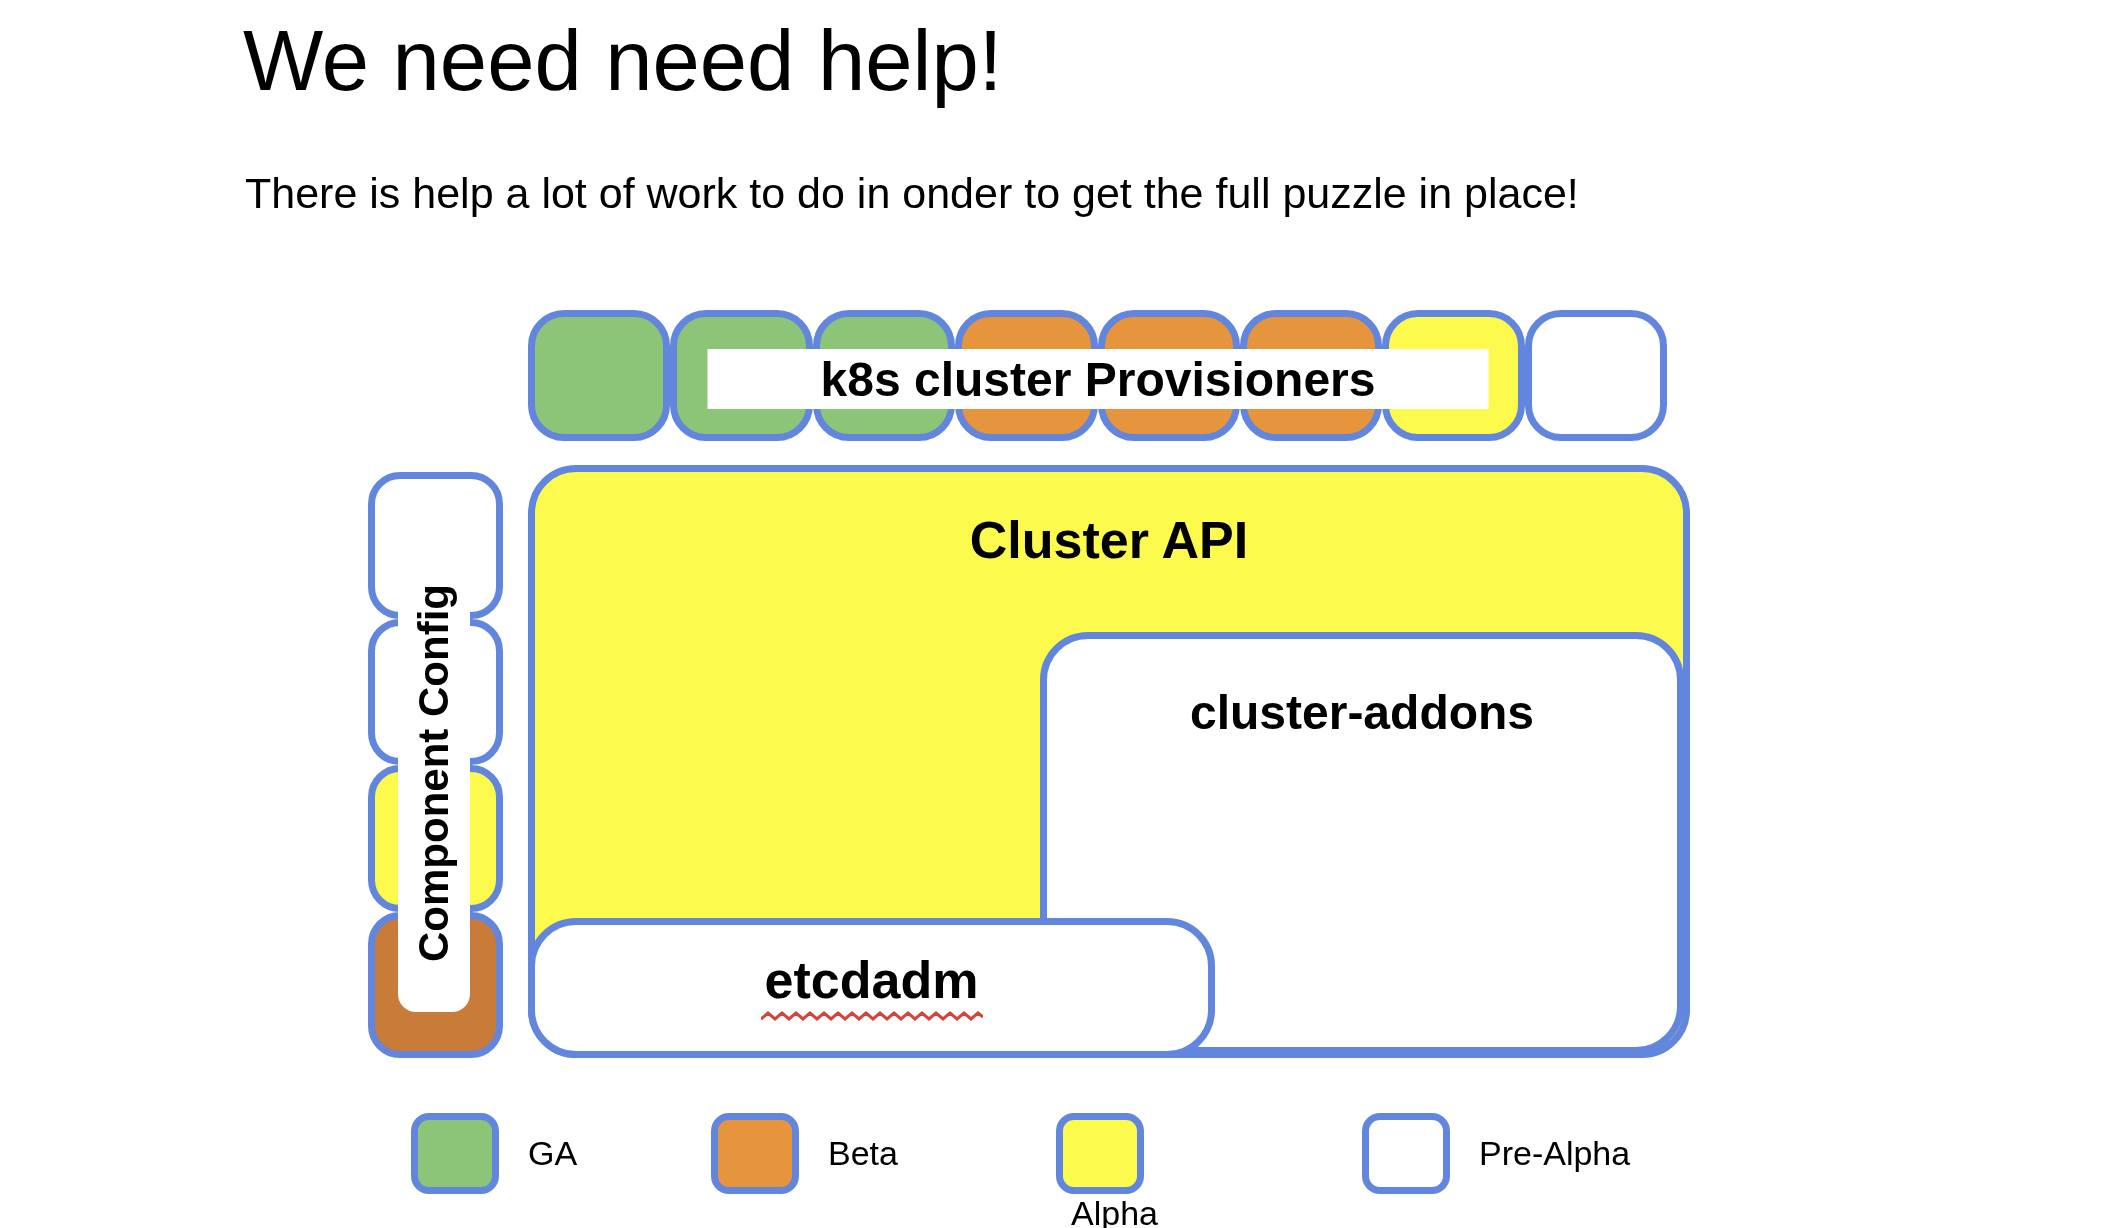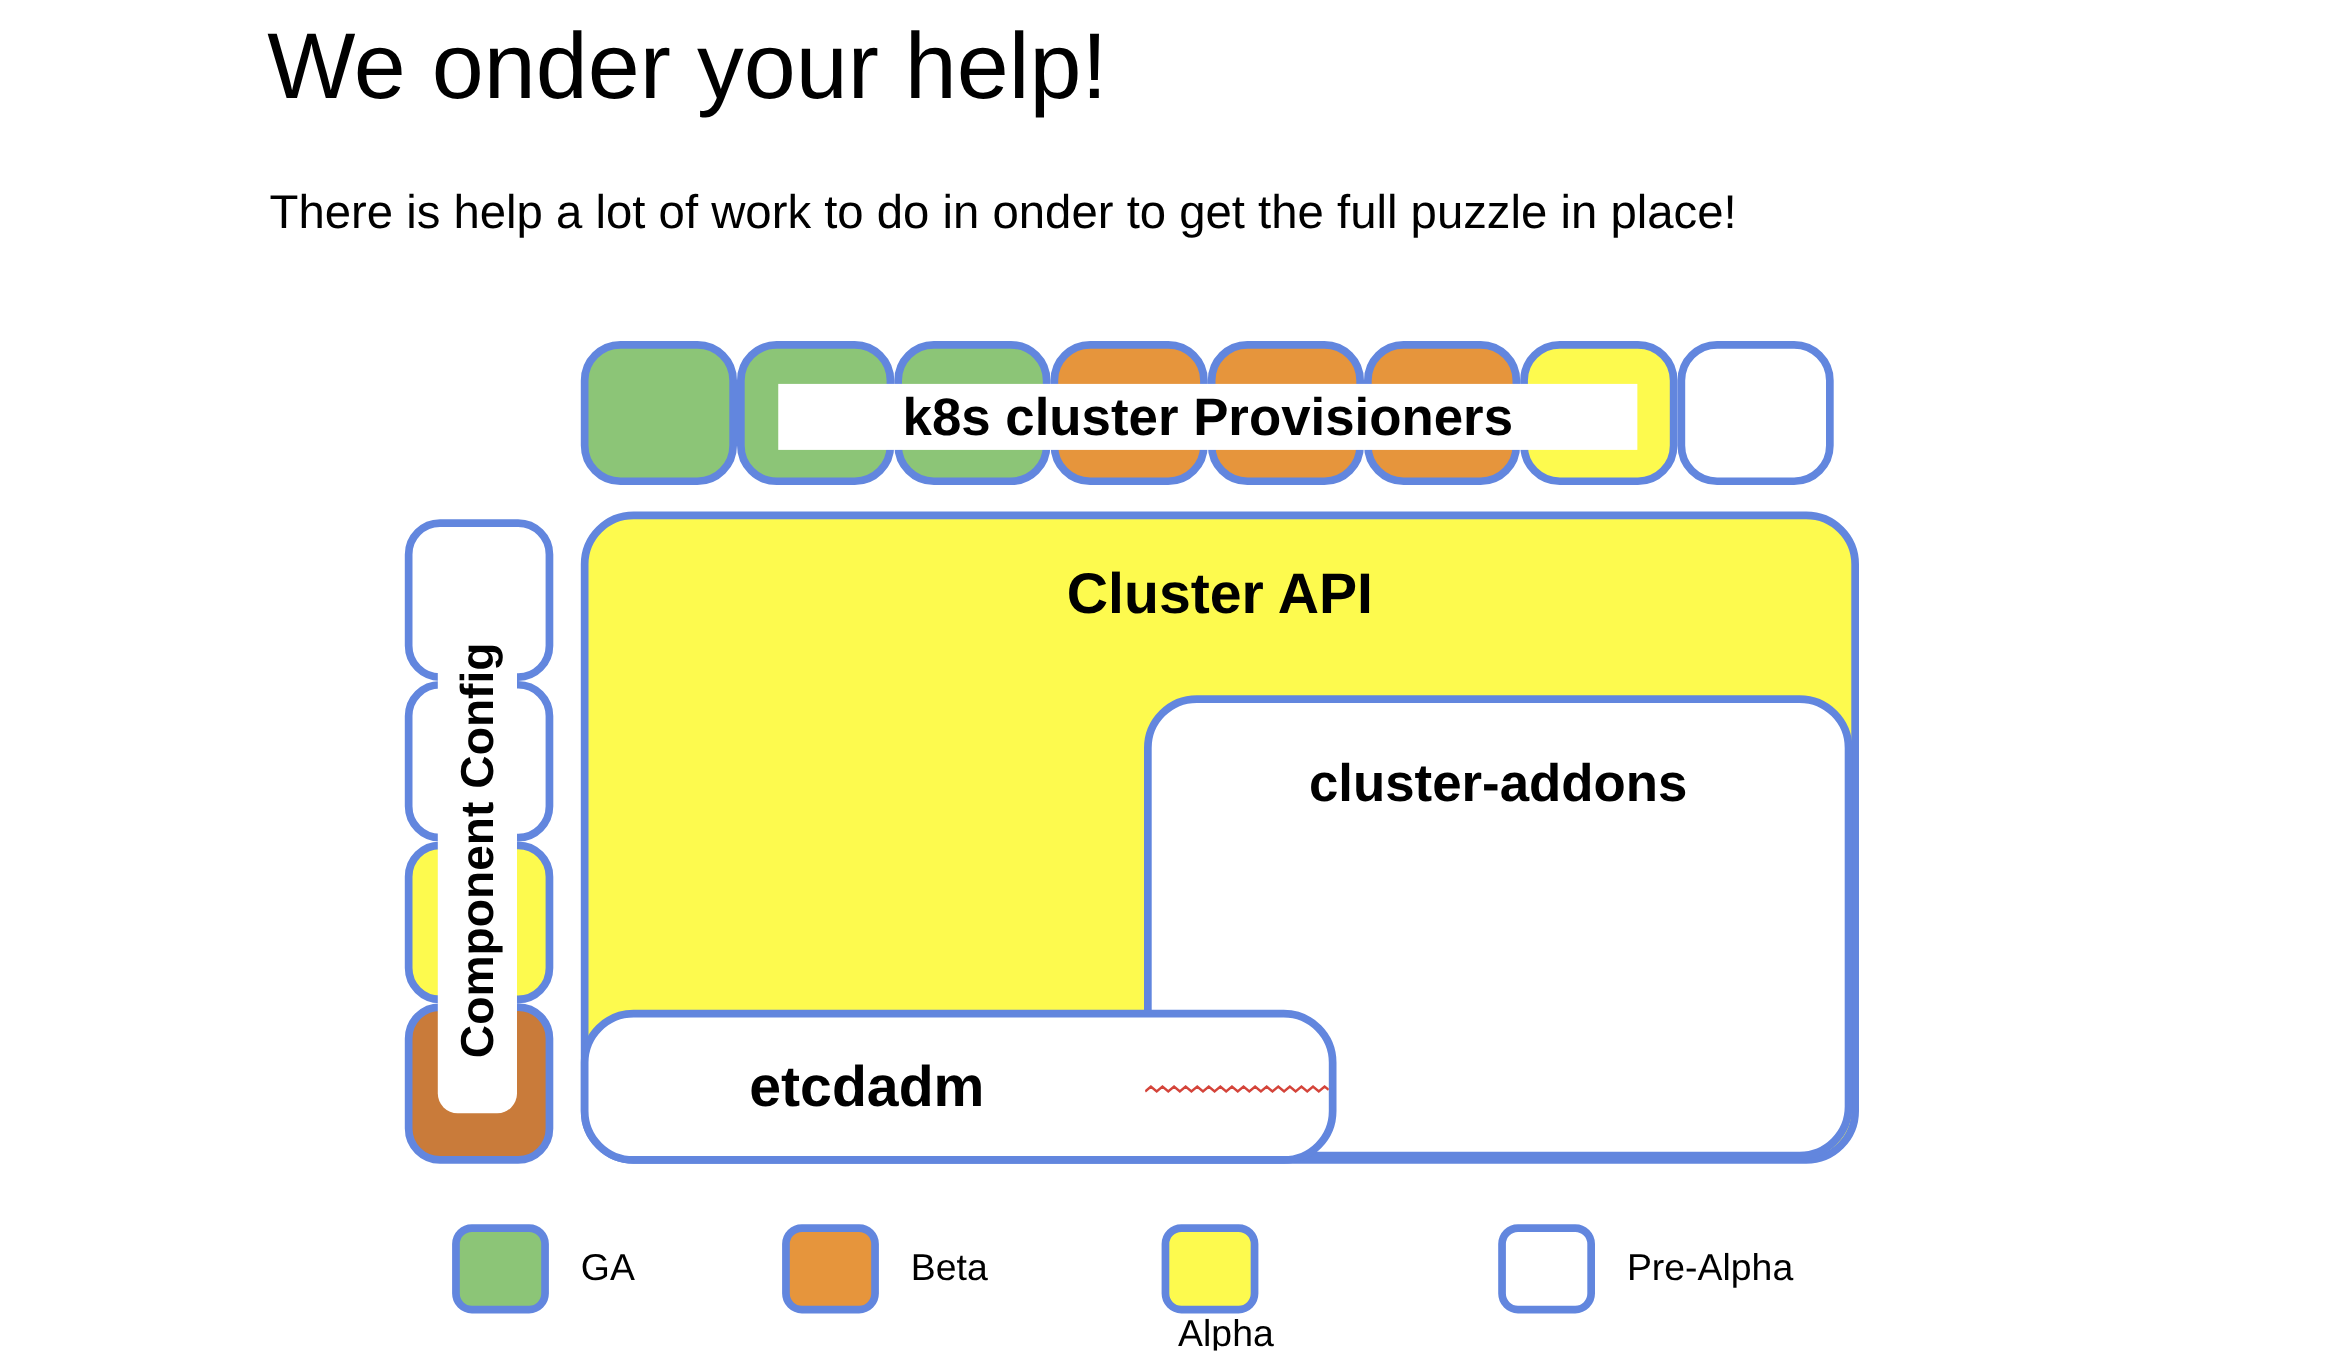--- a/index.html
+++ b/index.html
@@ -37,41 +37,41 @@
     display:flex; align-items:center; justify-content:center;
   }
   .cc-label span{transform:rotate(-90deg); white-space:nowrap; font-size:42px; font-weight:700;}
 
   
   .bigbox{position:absolute; border:7px solid var(--border); border-radius:48px;}
   .box-cluster-api{left:528px; top:465px; width:1162px; height:593px; z-index:1;}
   .box-cluster-addons{left:1040px; top:632px; width:644px; height:422px; z-index:2;}
   .box-kubeadm{left:765px; top:780px; width:682px; height:266px; border-radius:42px; z-index:3;}
   .box-etcdadm{left:528px; top:918px; width:687px; height:140px; z-index:4;
-    display:flex; flex-direction:row; align-items:center; justify-content:center;}
+    display:flex; flex-direction:column; align-items:center; justify-content:center;}
   .box-label{position:absolute; left:0; width:100%; text-align:center; font-weight:700; line-height:1; white-space:nowrap;}
   .label-cluster-api{top:42px; font-size:52px;}
   .label-cluster-addons{top:50px; font-size:48px;text-align:center;}
   .label-kubeadm{top:40px; font-size:52px;}
   .label-etcdadm{position:static; font-size:52px; font-weight:700; line-height:1;}
   .squiggle{margin-top:4px; display:block;}
   .squiggle polyline{fill:none; stroke:var(--squiggle); stroke-width:3;}
 
   
   .legend-item{position:absolute; top:1113px; height:81px; display:flex; align-items:center;}
   .legend-swatch{width:88px; height:81px; border:7px solid var(--border); border-radius:18px; flex:0 0 auto;}
   .legend-text{margin-left:29px; font-size:34px; font-weight:400; white-space:nowrap;}
   .li-ga{left:411px;} .li-beta{left:711px;} .li-alpha{left:1042px;flex-direction:column;} .li-prealpha{left:1362px;align-items:center;}
 </style>
 </head>
 <body>
 
 <div class="slide">
 
-  <h1 class="title">We onder your help!</h1>
+  <h1 class="title">We need need help!</h1>
   <p class="subtitle">There is help a lot of work to do in onder to get the full puzzle in place!</p>
 
   <div class="prov-row">
     <div class="piece" style="background-color: rgb(140, 197, 119);"></div>
     <div class="piece" style="background-color: rgb(140, 197, 119);"></div>
     <div class="piece" style="background-color: rgb(140, 197, 119);"></div>
     <div class="piece" style="background-color: rgb(230, 149, 60);"></div>
     <div class="piece" style="background-color: rgb(230, 149, 60);"></div>
     <div class="piece" style="background-color: rgb(230, 149, 60);"></div>
     <div class="piece" style="background-color: rgb(253, 250, 78);"></div>

